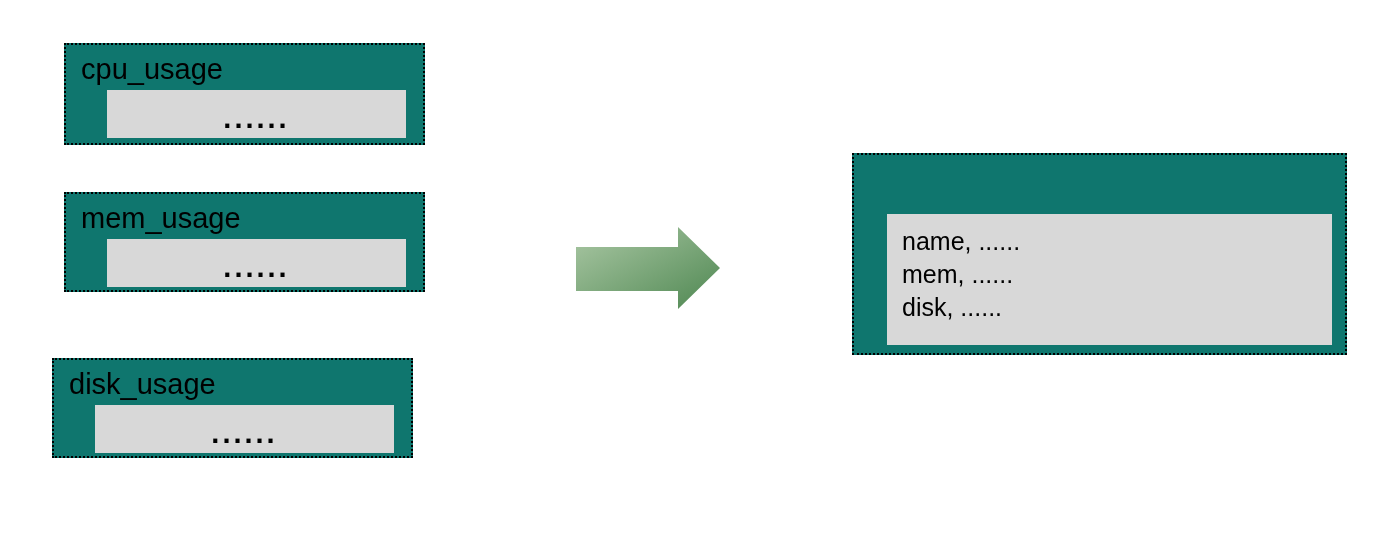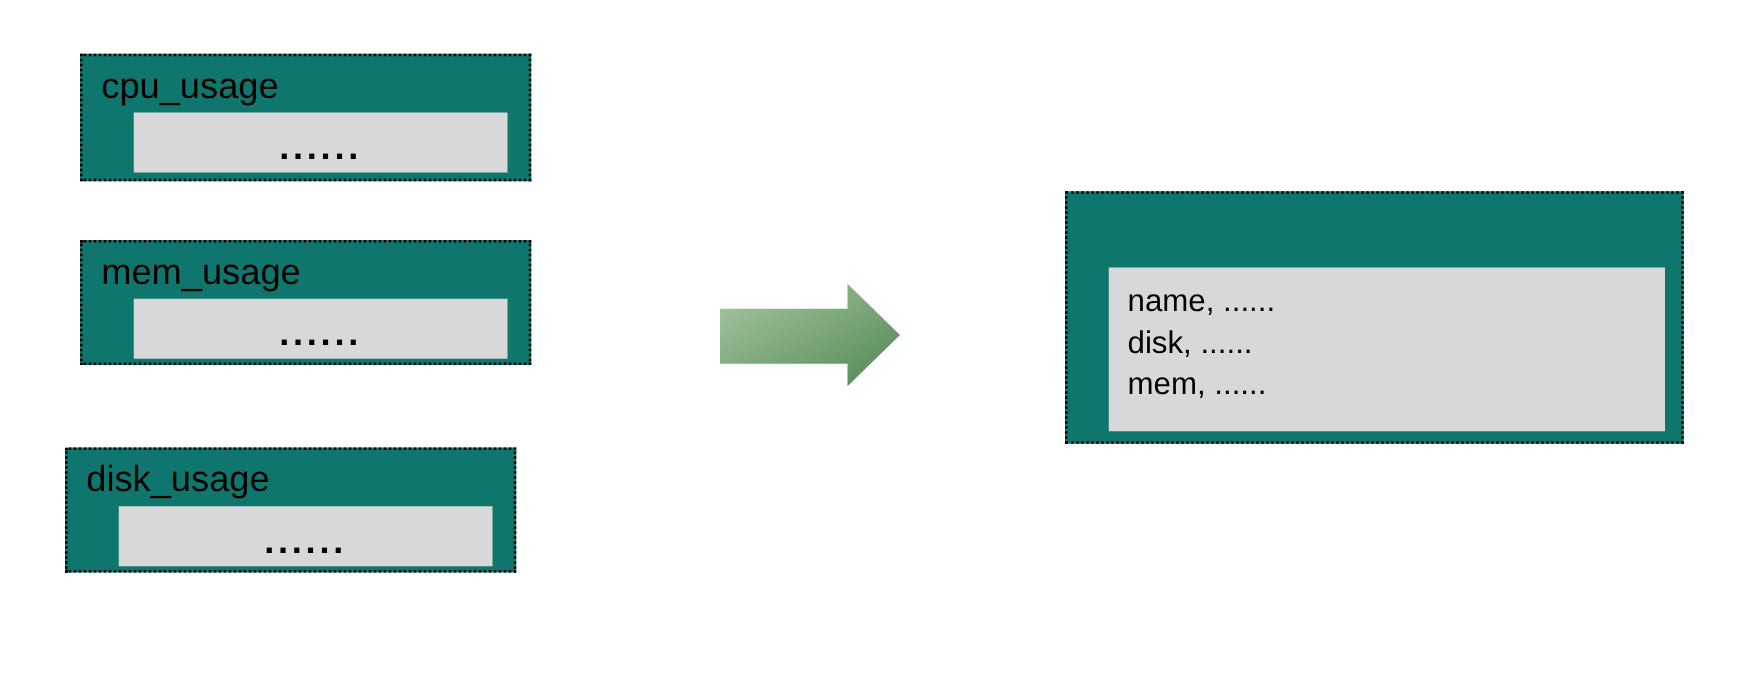--- a/index.html
+++ b/index.html
@@ -116,18 +116,18 @@
         <stop offset="0" stop-color="#abc8a5"></stop>
         <stop offset="1" stop-color="#4e8751"></stop>
       </linearGradient>
     </defs>
     <polygon points="0,20 102,20 102,0 144,41 102,82 102,64 0,64" fill="url(#arrowGrad)"></polygon>
   </svg>
 
   <div class="table-box box-target">
     <div class="gray-panel">
       <div class="panel-row">name, ......</div>
+      <div class="panel-row">mem, ......</div>
       <div class="panel-row">disk, ......</div>
-      <div class="panel-row">mem, ......</div>
     </div>
   </div>
 
 </div>
 
 </body></html>

